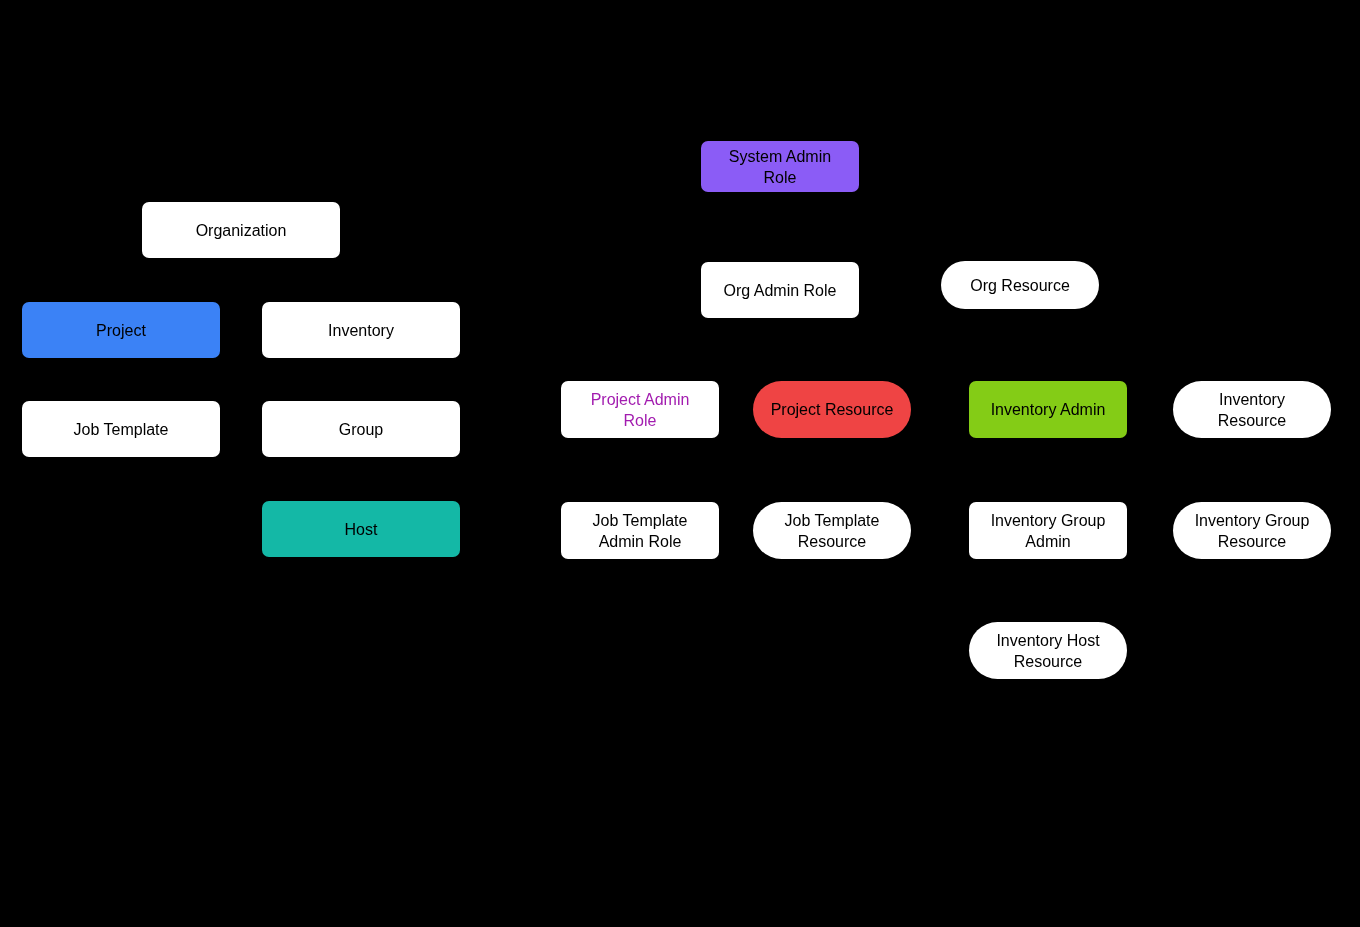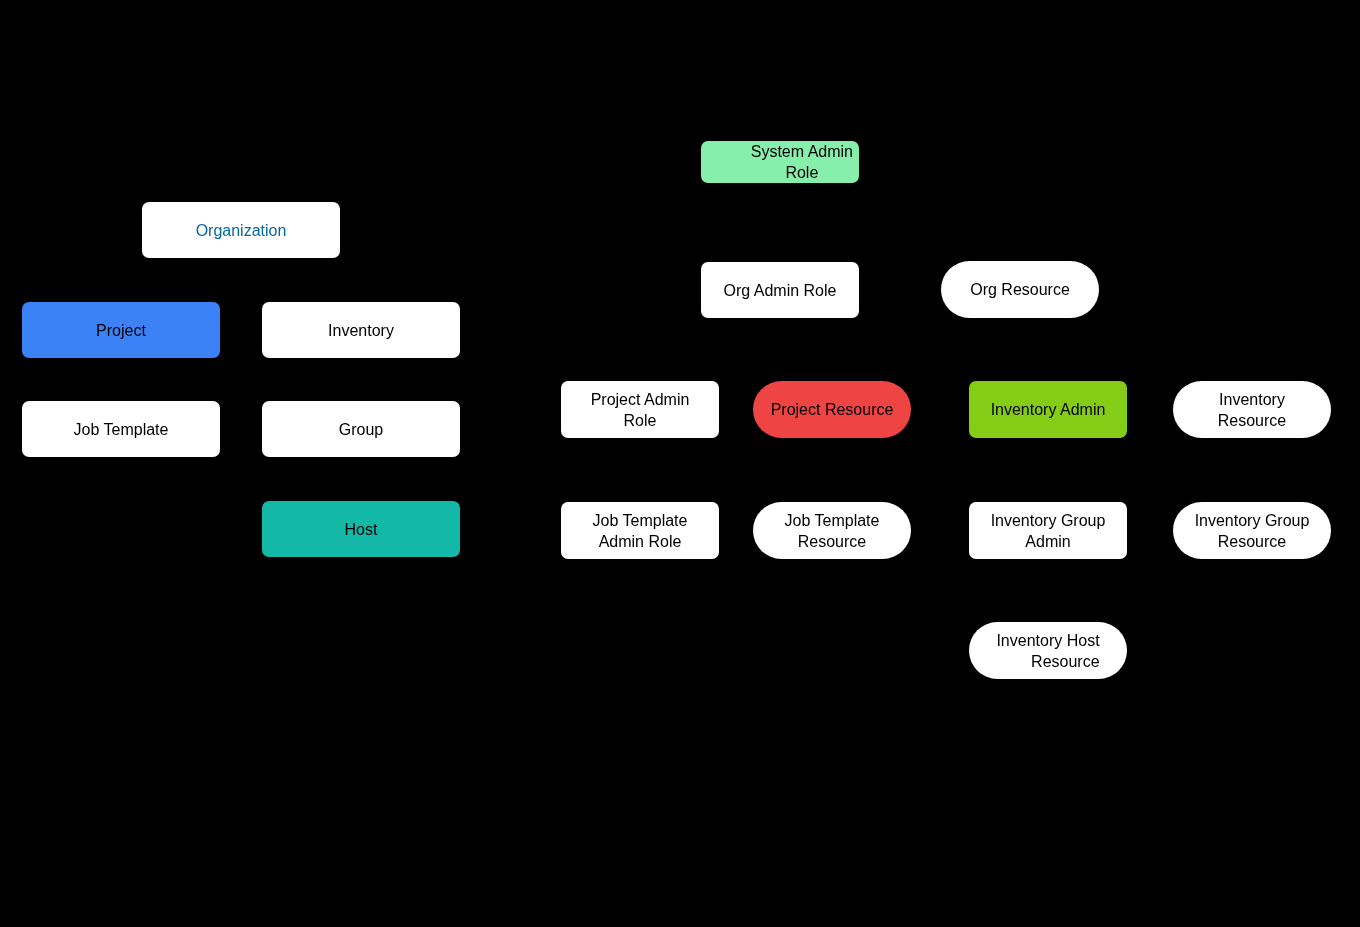--- a/index.html
+++ b/index.html
@@ -35,39 +35,39 @@
   }
   .node .label {
     display: block;
     padding: 2px 6px;
   }
 </style>
 </head>
 <body>
 
 <div class="canvas" style="background: rgb(0, 0, 0);">
-    <div class="node rect" style="left: 142px; top: 202px; width: 198px; height: 56px; background: rgb(255, 255, 255); color: #0369a1; align-items: center;"><span class="label">Organization</span></div>
+    <div class="node rect" style="left: 142px; top: 202px; width: 198px; height: 56px; background: rgb(255, 255, 255); color: #000000; align-items: center;"><span class="label">Organization</span></div>
     <div class="node rect" style="left: 22px; top: 302px; width: 198px; height: 56px; background: #3b82f6; color: rgb(0, 0, 0);"><span class="label">Project</span></div>
     <div class="node rect" style="left: 262px; top: 302px; width: 198px; height: 56px; background: rgb(255, 255, 255); color: rgb(0, 0, 0);"><span class="label">Inventory</span></div>
     <div class="node rect" style="left: 22px; top: 401px; width: 198px; height: 56px; background: rgb(255, 255, 255); color: rgb(0, 0, 0);"><span class="label">Job Template</span></div>
     <div class="node rect" style="left: 262px; top: 401px; width: 198px; height: 56px; background: rgb(255, 255, 255); color: rgb(0, 0, 0); justify-content: center;"><span class="label">Group</span></div>
     <div class="node rect" style="left: 262px; top: 501px; width: 198px; height: 56px; background: #14b8a6; color: rgb(0, 0, 0);"><span class="label">Host</span></div>
-    <div class="node rect" style="left: 701px; top: 141px; width: 158px; height: 42px; background: #86efac; color: rgb(0, 0, 0); justify-content: flex-end;"><span class="label">System Admin
+    <div class="node rect" style="left: 701px; top: 141px; width: 158px; height: 51px; background: #8b5cf6; color: rgb(0, 0, 0);"><span class="label">System Admin
 Role</span></div>
     <div class="node rect" style="left: 701px; top: 262px; width: 158px; height: 56px; background: rgb(255, 255, 255); color: rgb(0, 0, 0);"><span class="label">Org Admin Role</span></div>
-    <div class="node stadium" style="left: 941px; top: 261px; width: 158px; height: 57px; background: rgb(255, 255, 255); color: rgb(0, 0, 0);"><span class="label">Org Resource</span></div>
-    <div class="node rect" style="left: 561px; top: 381px; width: 158px; height: 57px; background: rgb(255, 255, 255); color: #000000;"><span class="label">Project Admin
+    <div class="node stadium" style="left: 941px; top: 261px; width: 158px; height: 48px; background: rgb(255, 255, 255); color: rgb(0, 0, 0);"><span class="label">Org Resource</span></div>
+    <div class="node rect" style="left: 561px; top: 381px; width: 158px; height: 57px; background: rgb(255, 255, 255); color: #a21caf;"><span class="label">Project Admin
 Role</span></div>
     <div class="node stadium" style="left: 753px; top: 381px; width: 158px; height: 57px; background: #ef4444; color: rgb(0, 0, 0);"><span class="label">Project Resource</span></div>
     <div class="node rect" style="left: 969px; top: 381px; width: 158px; height: 57px; background: #84cc16; color: rgb(0, 0, 0);"><span class="label">Inventory Admin</span></div>
     <div class="node stadium" style="left: 1173px; top: 381px; width: 158px; height: 57px; background: rgb(255, 255, 255); color: rgb(0, 0, 0);"><span class="label">Inventory
 Resource</span></div>
     <div class="node rect" style="left: 561px; top: 502px; width: 158px; height: 57px; background: rgb(255, 255, 255); color: rgb(0, 0, 0);"><span class="label">Job Template
 Admin Role</span></div>
     <div class="node stadium" style="left: 753px; top: 502px; width: 158px; height: 57px; background: rgb(255, 255, 255); color: rgb(0, 0, 0);"><span class="label">Job Template
 Resource</span></div>
     <div class="node rect" style="left: 969px; top: 502px; width: 158px; height: 57px; background: rgb(255, 255, 255); color: rgb(0, 0, 0);"><span class="label">Inventory Group
 Admin</span></div>
     <div class="node stadium" style="left: 1173px; top: 502px; width: 158px; height: 57px; background: rgb(255, 255, 255); color: rgb(0, 0, 0);"><span class="label">Inventory Group
 Resource</span></div>
-    <div class="node stadium" style="left: 969px; top: 622px; width: 158px; height: 57px; background: rgb(255, 255, 255); color: rgb(0, 0, 0); text-align: right;"><span class="label">Inventory Host
+    <div class="node stadium" style="left: 969px; top: 622px; width: 158px; height: 57px; background: rgb(255, 255, 255); color: rgb(0, 0, 0);"><span class="label">Inventory Host
 Resource</span></div>
   </div>
 
 </body></html>

